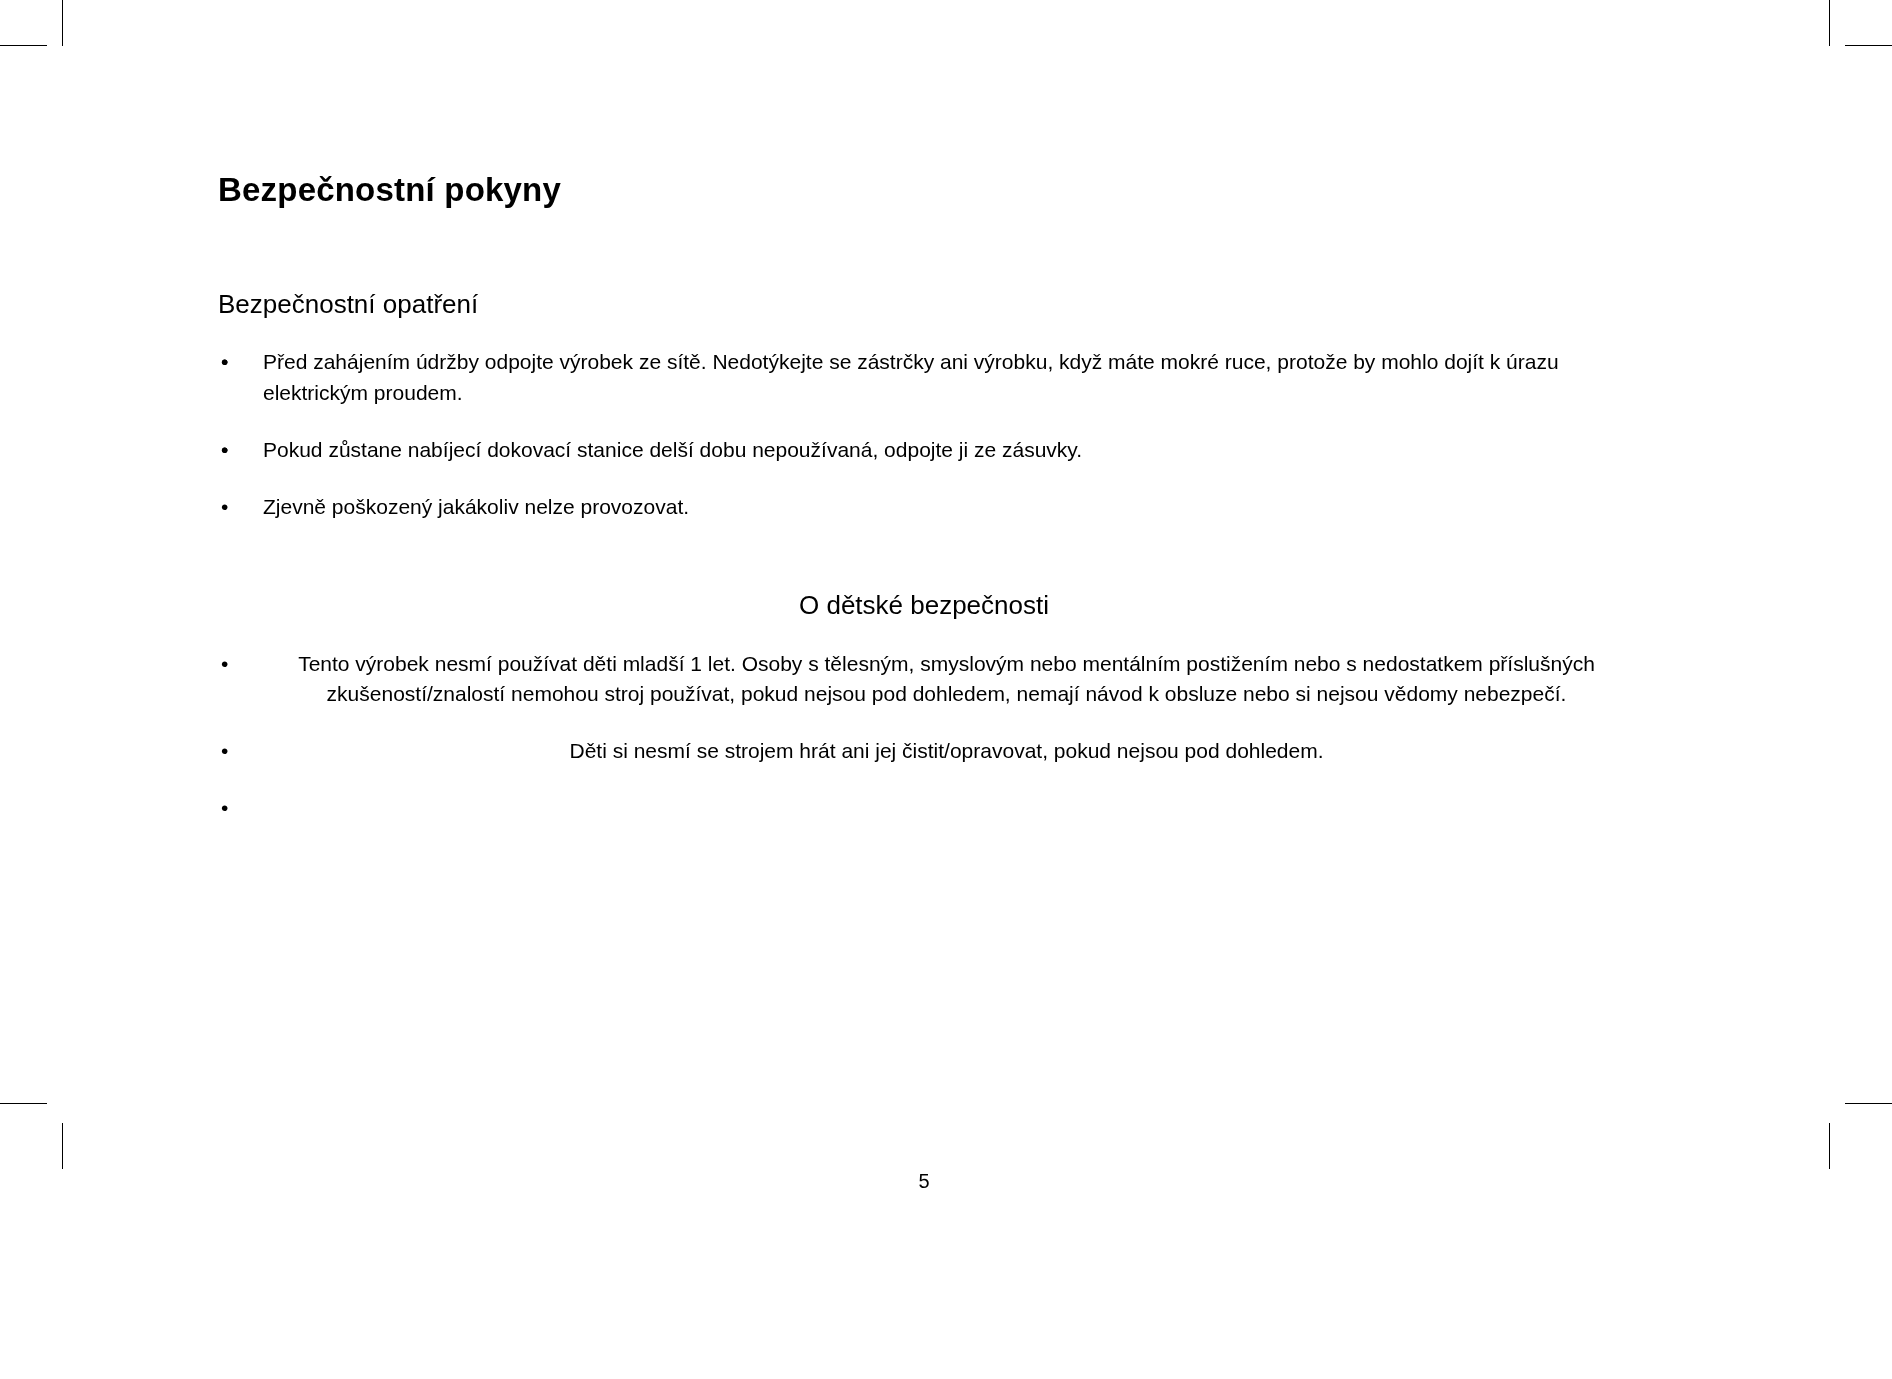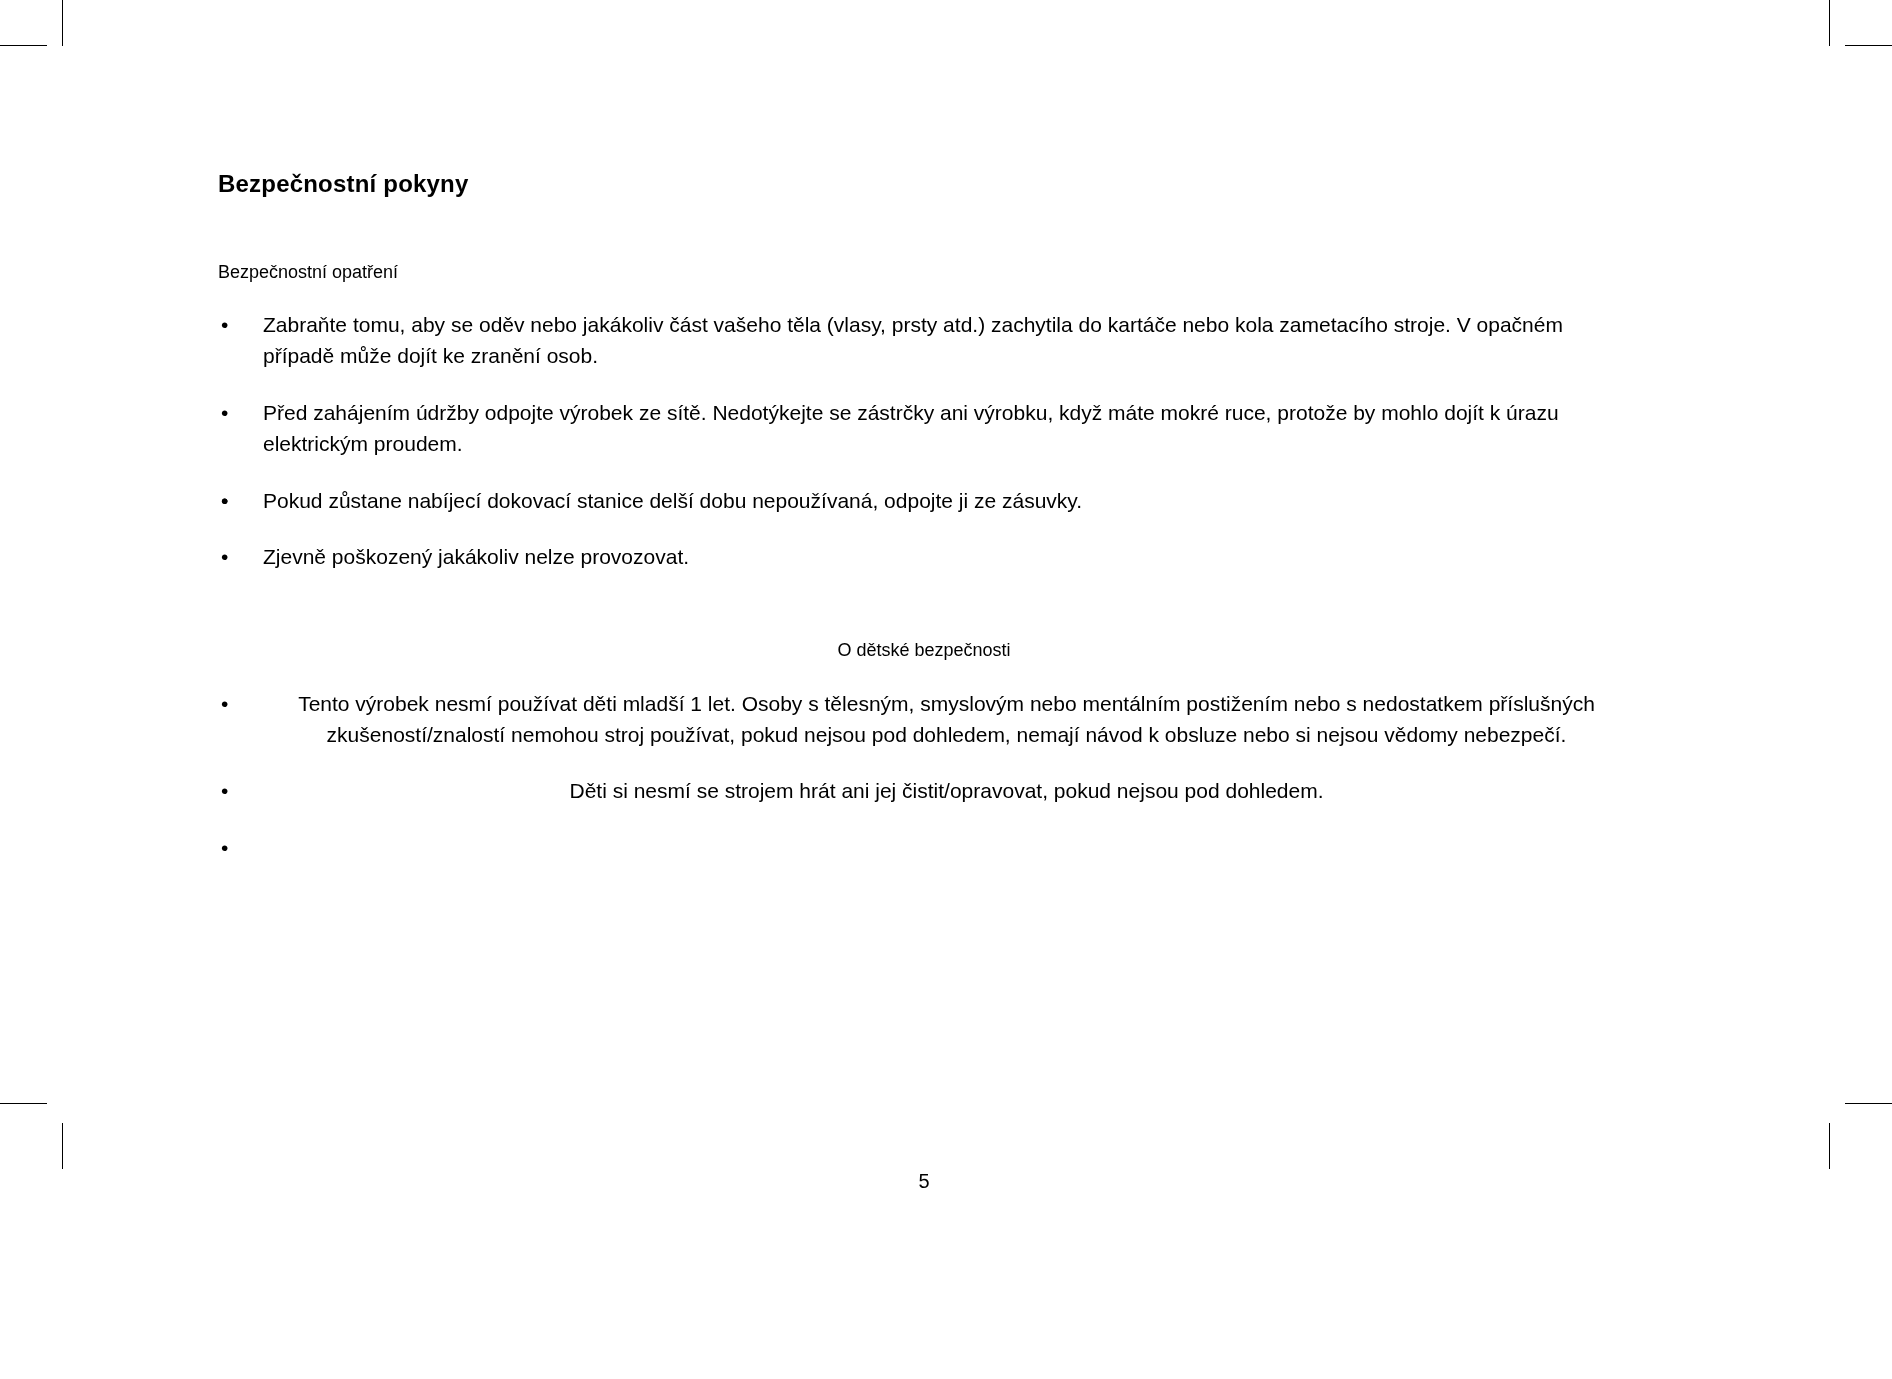--- a/index.html
+++ b/index.html
@@ -40,29 +40,29 @@
 
   
   .content {
     position: absolute;
     left: 218px;
     top: 170px;
     width: 1412px;
   }
 
   .doc-title {
-    font-size: 24px;
+    font-size: 33px;
     font-weight: bold;
     letter-spacing: 0.2px;
-    margin: 0 0 62px 0;
+    margin: 0 0 78px 0;
     line-height: 1.2;
   }
 
   .section-heading {
-    font-size: 18px;
+    font-size: 26px;
     font-weight: normal;
     margin: 0 0 26px 0;
     line-height: 1.3;
   }
 
   .section + .section {
     margin-top: 66px;
     text-align: center;
   }
 
@@ -112,21 +112,20 @@
 
   <div class="content">
 
     <h1 class="doc-title">Bezpečnostní pokyny</h1>
 
     <div class="section">
       <div class="section-heading">Bezpečnostní opatření</div>
       <ul class="bullets">
         <li>
           <span class="dot">•</span>
-          <span>Zabraňte tomu, aby se oděv nebo jakákoliv část vašeho těla (vlasy, prsty atd.) zachytila do kartáče nebo kola zametacího stroje. V opačném případě může dojít ke zranění osob.</span>
         </li>
         <li>
           <span class="dot">•</span>
           <span>Před zahájením údržby odpojte výrobek ze sítě. Nedotýkejte se zástrčky ani výrobku, když máte mokré ruce, protože by mohlo dojít k úrazu elektrickým proudem.</span>
         </li>
         <li>
           <span class="dot">•</span>
         </li>
         <li>
           <span class="dot">•</span>

